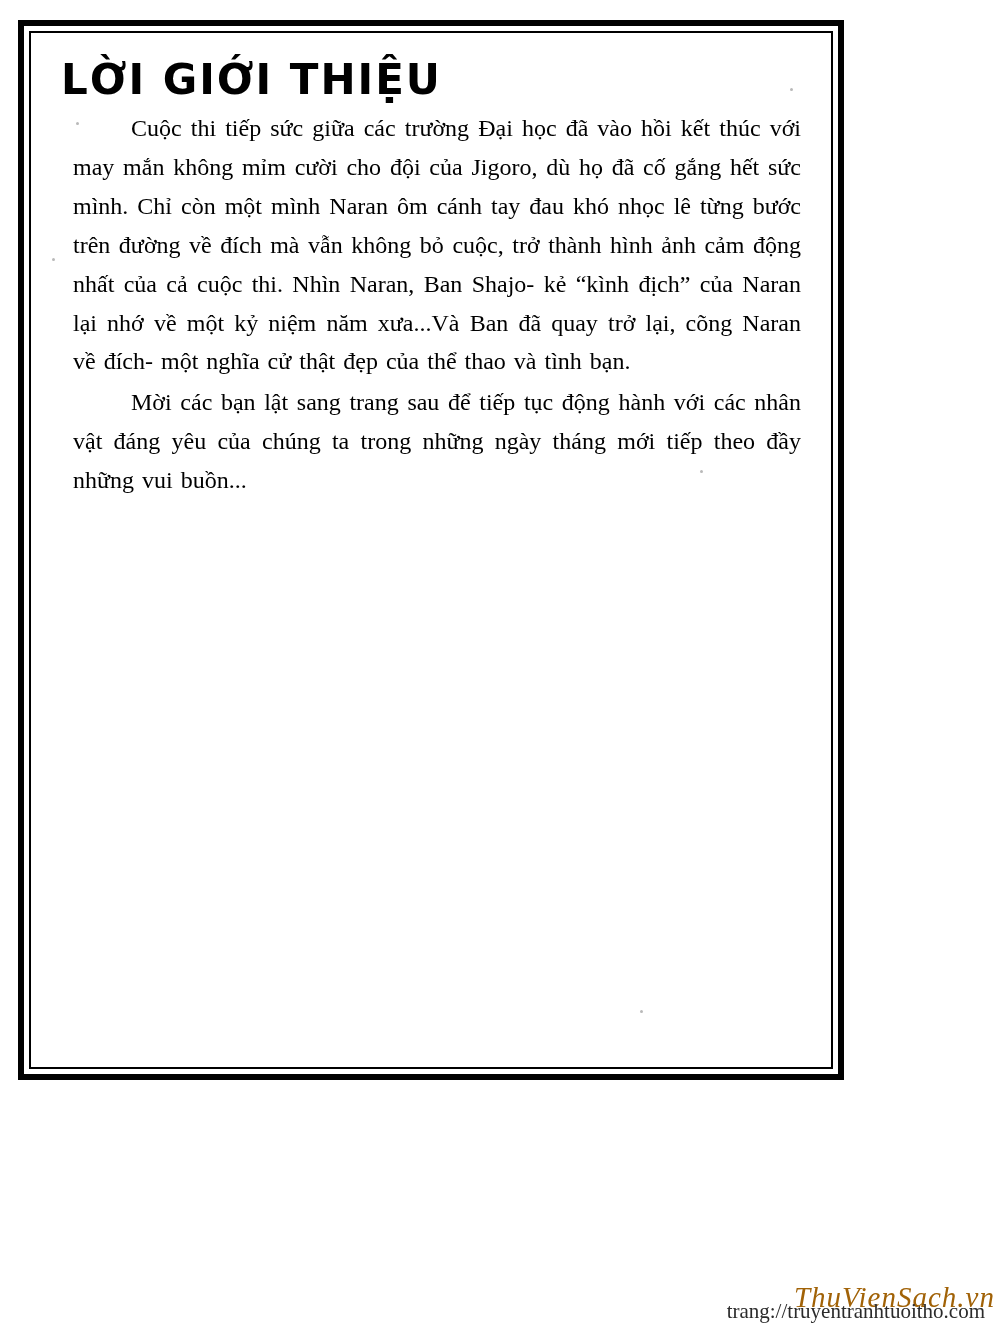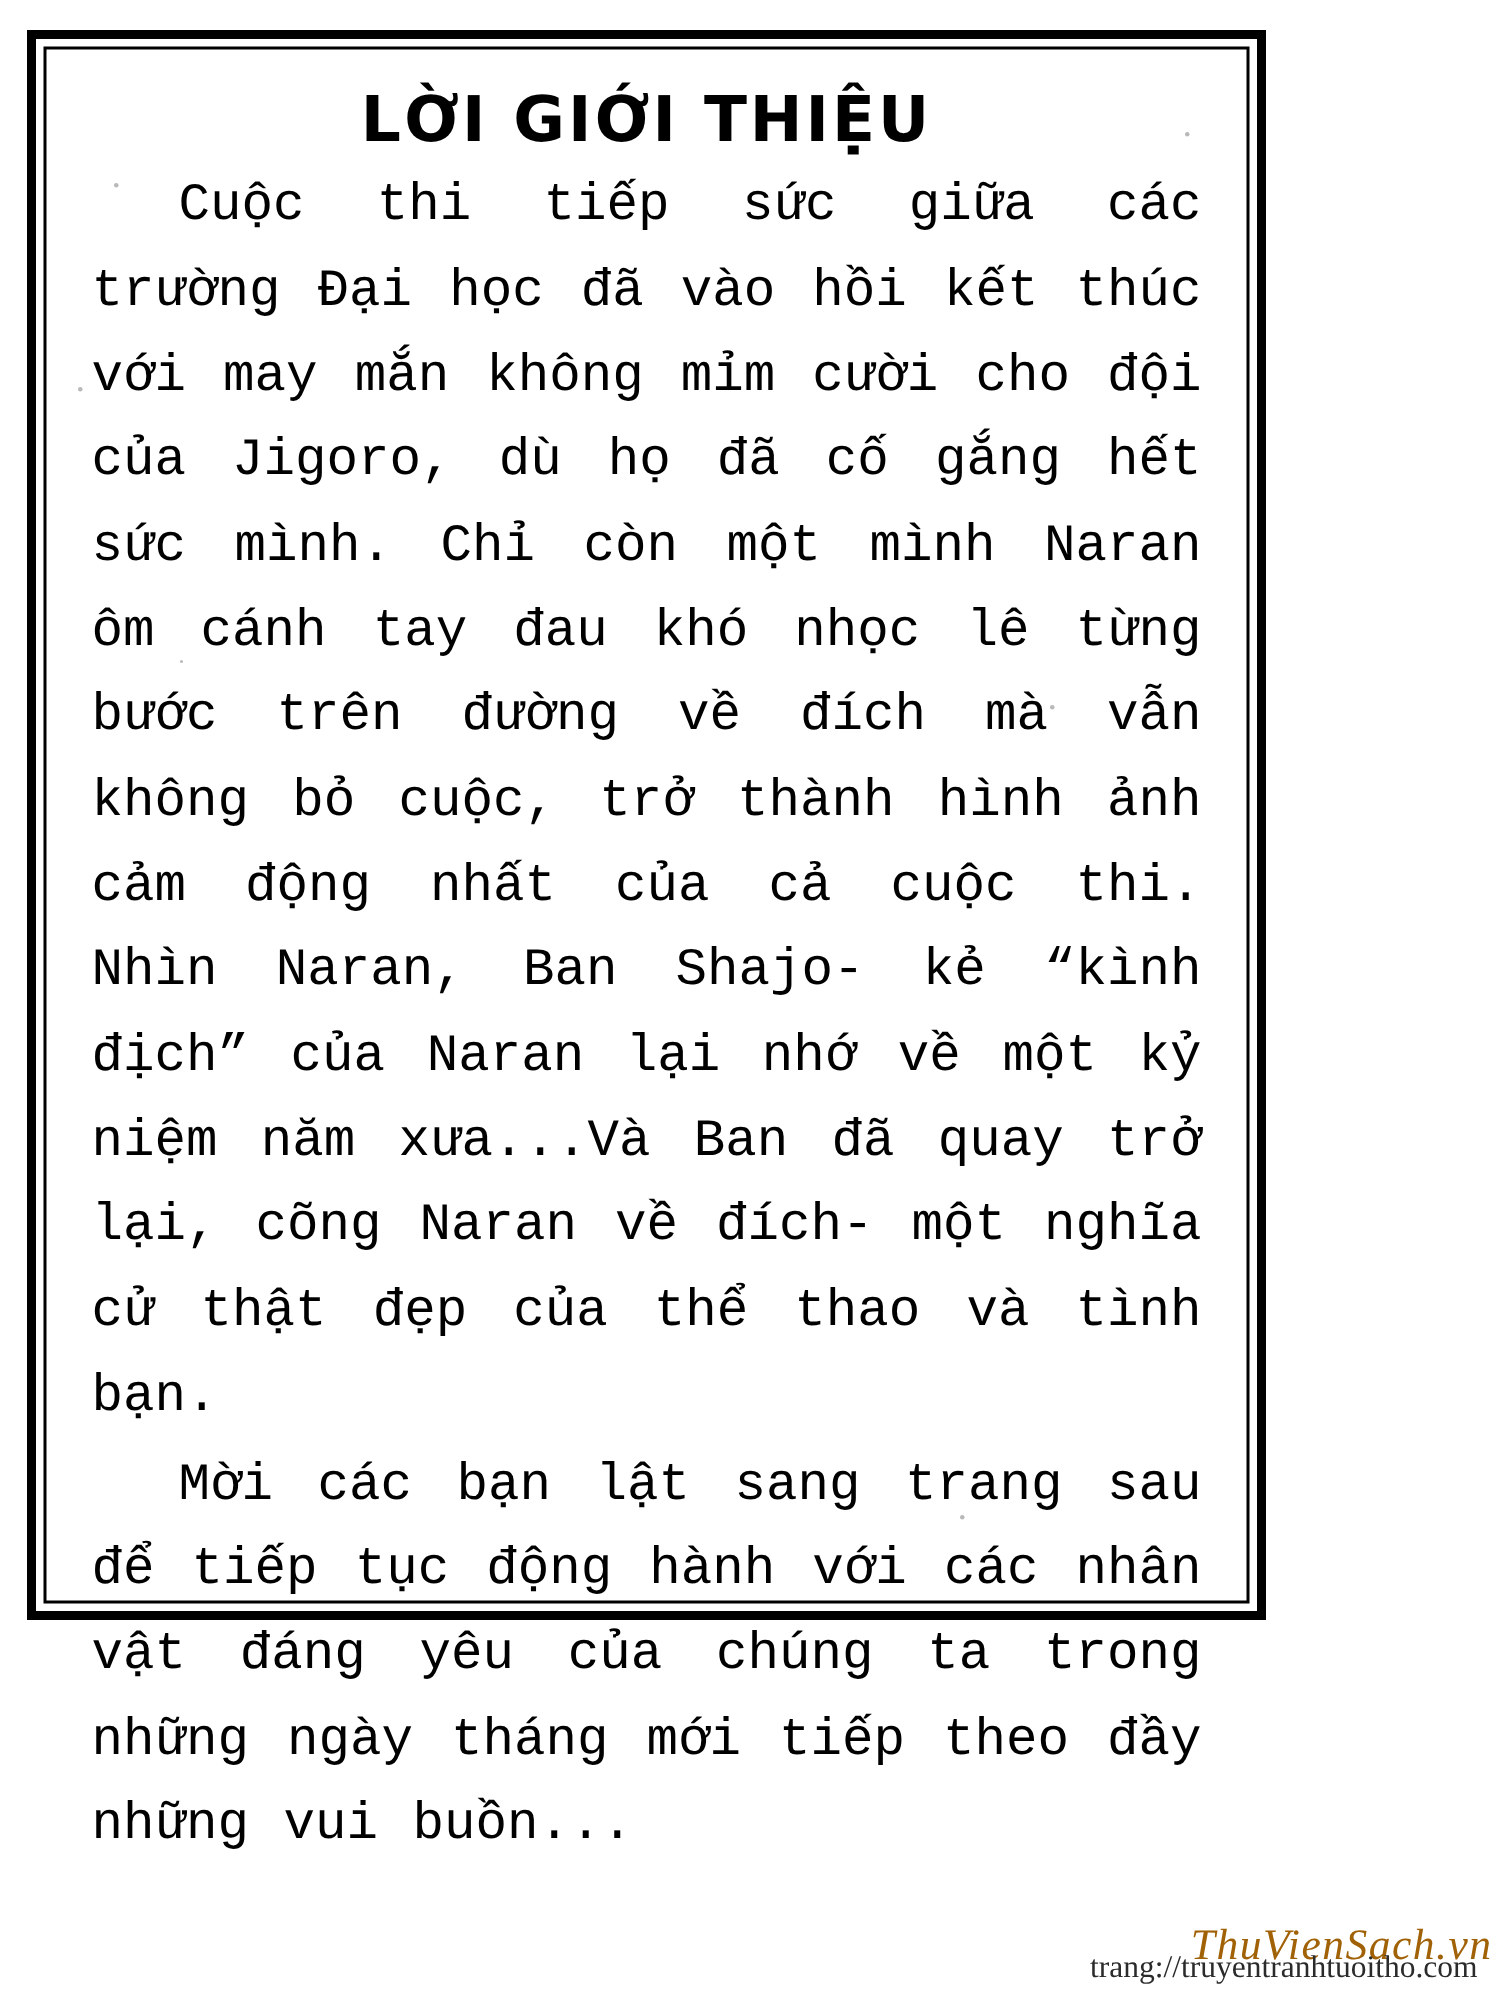--- a/index.html
+++ b/index.html
@@ -31,36 +31,36 @@
   .page-frame-inner {
     width: 100%;
     height: 100%;
     box-sizing: border-box;
     border: 2px solid #000000;
     padding: 18px 30px 10px 30px;
     background: #ffffff;
   }
 
   .doc-title {
-    text-align: center;
+    text-align: left;
     font-family: "DejaVu Sans", sans-serif;
     font-weight: bold;
     font-size: 42px;
     letter-spacing: 2px;
     margin: 6px 0 4px 0;
     line-height: 1.1;
   }
 
   .doc-paragraph {
-    font-family: Liberation Mono, monospace;
-    font-size: 35px;
+    font-family: Liberation Serif, serif;
+    font-size: 24px;
     line-height: 1.62;
     text-align: justify;
     text-indent: 58px;
-    margin: 6px 0 0 0;
+    margin: 6px 0 0 12px;
     word-spacing: 2px;
   }
   .doc-paragraph.last {
     margin-top: 2px;
   }
 
   
   .watermark {
     position: absolute;
     right: 4px;

